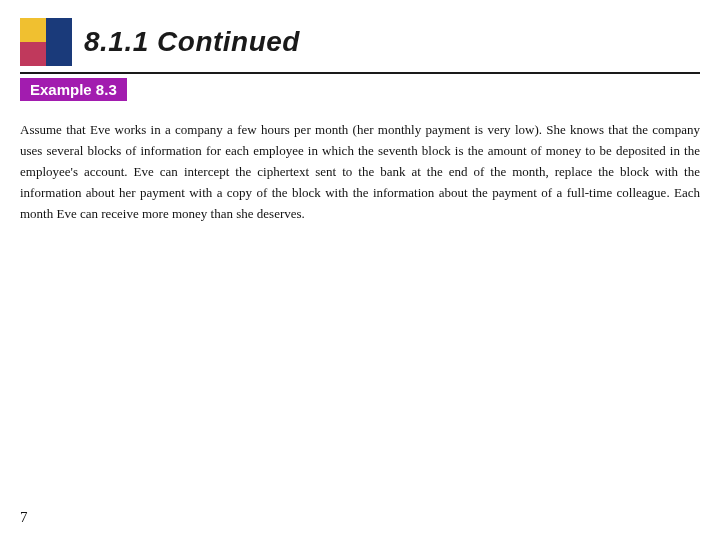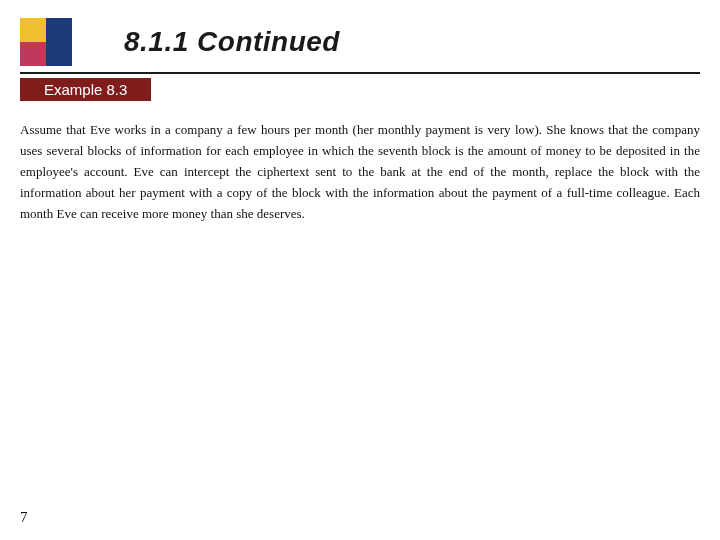--- a/index.html
+++ b/index.html
@@ -65,37 +65,36 @@
       height: 48px;
       background-color: #1a3a7a;
     }
 
     .header-title {
       font-size: 28px;
       font-weight: bold;
       color: #1a1a1a;
       font-style: italic;
       letter-spacing: 0.5px;
-      margin-left: 40px;
     }
 
     .header-underline {
       width: 100%;
       height: 2px;
       background-color: #1a1a1a;
       margin-bottom: 4px;
     }
 
     .example-badge {
       display: inline-block;
-      background-color: #7f1d1d;
+      background-color: #a21caf;
       color: #ffffff;
       font-size: 15px;
-      font-weight: normal;
-      padding: 3px 24px;
+      font-weight: bold;
+      padding: 3px 10px;
       margin-bottom: 18px;
     }
 
     .main-text {
       font-size: 13px;
       line-height: 1.62;
       color: #111111;
       text-align: justify;
       font-family: "Times New Roman", Times, serif;
     }

